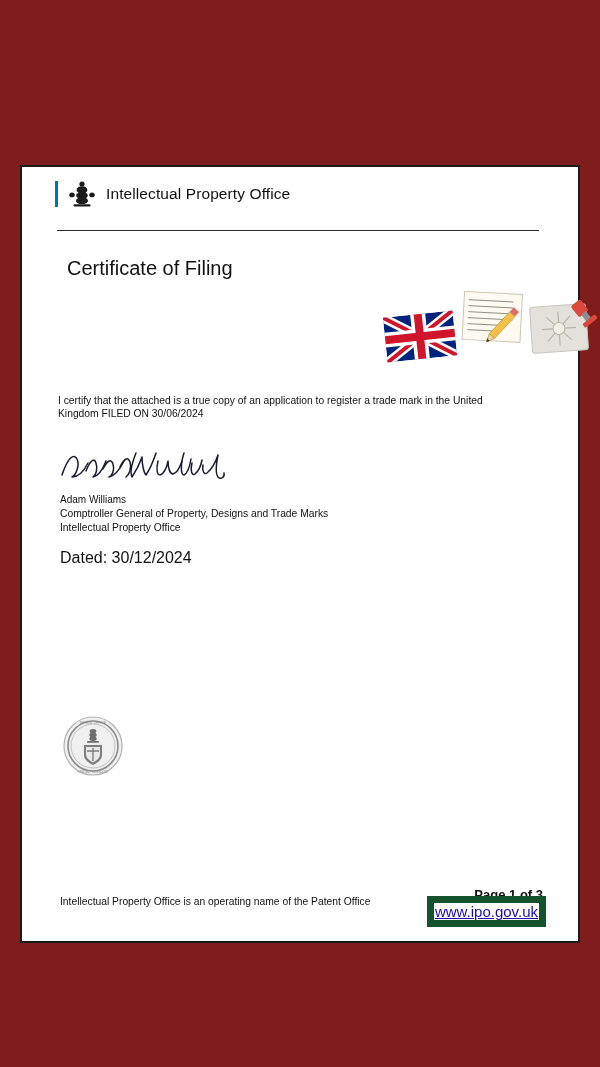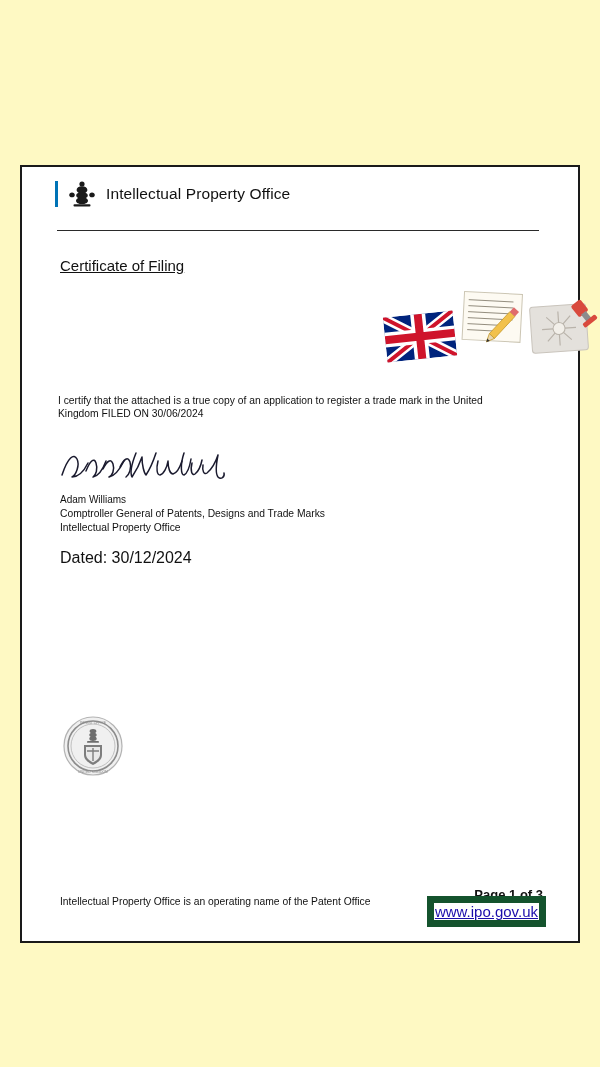--- a/index.html
+++ b/index.html
@@ -7,21 +7,21 @@
     padding: 0;
     background: #f7f7f7;
     width: 600px;
     height: 1067px;
     font-family: "Liberation Sans", sans-serif;
   }
   #page-wrap {
     position: relative;
     width: 600px;
     height: 1067px;
-    background: #fef9c3;
+    background: #7f1d1d;
     overflow: hidden;
   }
   .doc-page {
     position: absolute;
     left: 20px;
     top: 165px;
     width: 560px;
     height: 778px;
     background: #ffffff;
     border: 2px solid #1a1a1a;
@@ -65,25 +65,24 @@
     left: 35px;
     top: 63px;
     width: 482px;
     height: 1px;
     background: #2a2a2a;
   }
 
   
   .cert-title {
     position: absolute;
-    left: 38px;
+    left: 45px;
     top: 90px;
-    font-size: 15px;
-    color: #111;
-    text-decoration: underline;
+    font-size: 20px;
+    color: #111;
   }
   .app-number {
     position: absolute;
     left: 38px;
     top: 121px;
     font-size: 10.5px;
     color: #111;
   }
 
   
@@ -281,21 +280,21 @@
           <path d="M62 20 C66 12, 70 9, 72 15 C74 21, 71 28, 68 30"></path>
           <path d="M78 6 C74 16, 72 26, 74 30 C78 24, 82 16, 84 10 C84 18, 86 26, 88 28 C92 22, 96 12, 98 6"></path>
           <path d="M100 14 C98 22, 99 28, 102 28 C106 27, 109 20, 110 14 C110 21, 112 27, 115 27 C119 26, 122 20, 124 14"></path>
           <path d="M126 6 C122 18, 123 28, 126 28 C130 26, 132 18, 133 12"></path>
           <path d="M134 16 C132 24, 134 29, 137 27 C141 24, 143 18, 144 13"></path>
           <path d="M145 18 C144 24, 146 28, 149 26 C154 22, 158 14, 160 8 C158 18, 157 26, 160 30 C163 33, 167 30, 166 26"></path>
         </g>
       </svg>
 
       <div class="sig-name">Adam Williams</div>
-      <div class="sig-role">Comptroller General of Patents, Designs and Trade Marks</div>
+      <div class="sig-role">Comptroller General of Property, Designs and Trade Marks</div>
       <div class="sig-office">Intellectual Property Office</div>
       <div class="dated">Dated: 30/12/2024</div>
 
       <svg class="seal" viewBox="0 0 62 62">
         <circle cx="31" cy="31" r="29" fill="#f0f0f0" stroke="#b3b3b3" stroke-width="1.2"></circle>
         <circle cx="31" cy="31" r="25" fill="none" stroke="#8c8c8c" stroke-width="1.6"></circle>
         <circle cx="31" cy="31" r="22" fill="none" stroke="#b3b3b3" stroke-width="0.8"></circle>
         <g fill="#6e6e6e">
           <path d="M31 14c-2 0-3.4.9-3.4 2.2 0 .8.6 1.5 1.4 1.9-1 .4-1.7 1.1-1.7 1.9 0 .8.6 1.4 1.5 1.8-.9.4-1.5 1.1-1.5 1.9 0 1.3 1.7 2.3 3.7 2.3s3.7-1 3.7-2.3c0-.8-.6-1.5-1.5-1.9.9-.4 1.5-1 1.5-1.8 0-.8-.7-1.5-1.7-1.9.8-.4 1.4-1.1 1.4-1.9 0-1.3-1.4-2.2-3.4-2.2z"></path>
           <rect x="25" y="26" width="12" height="1.8" rx="0.9"></rect>

